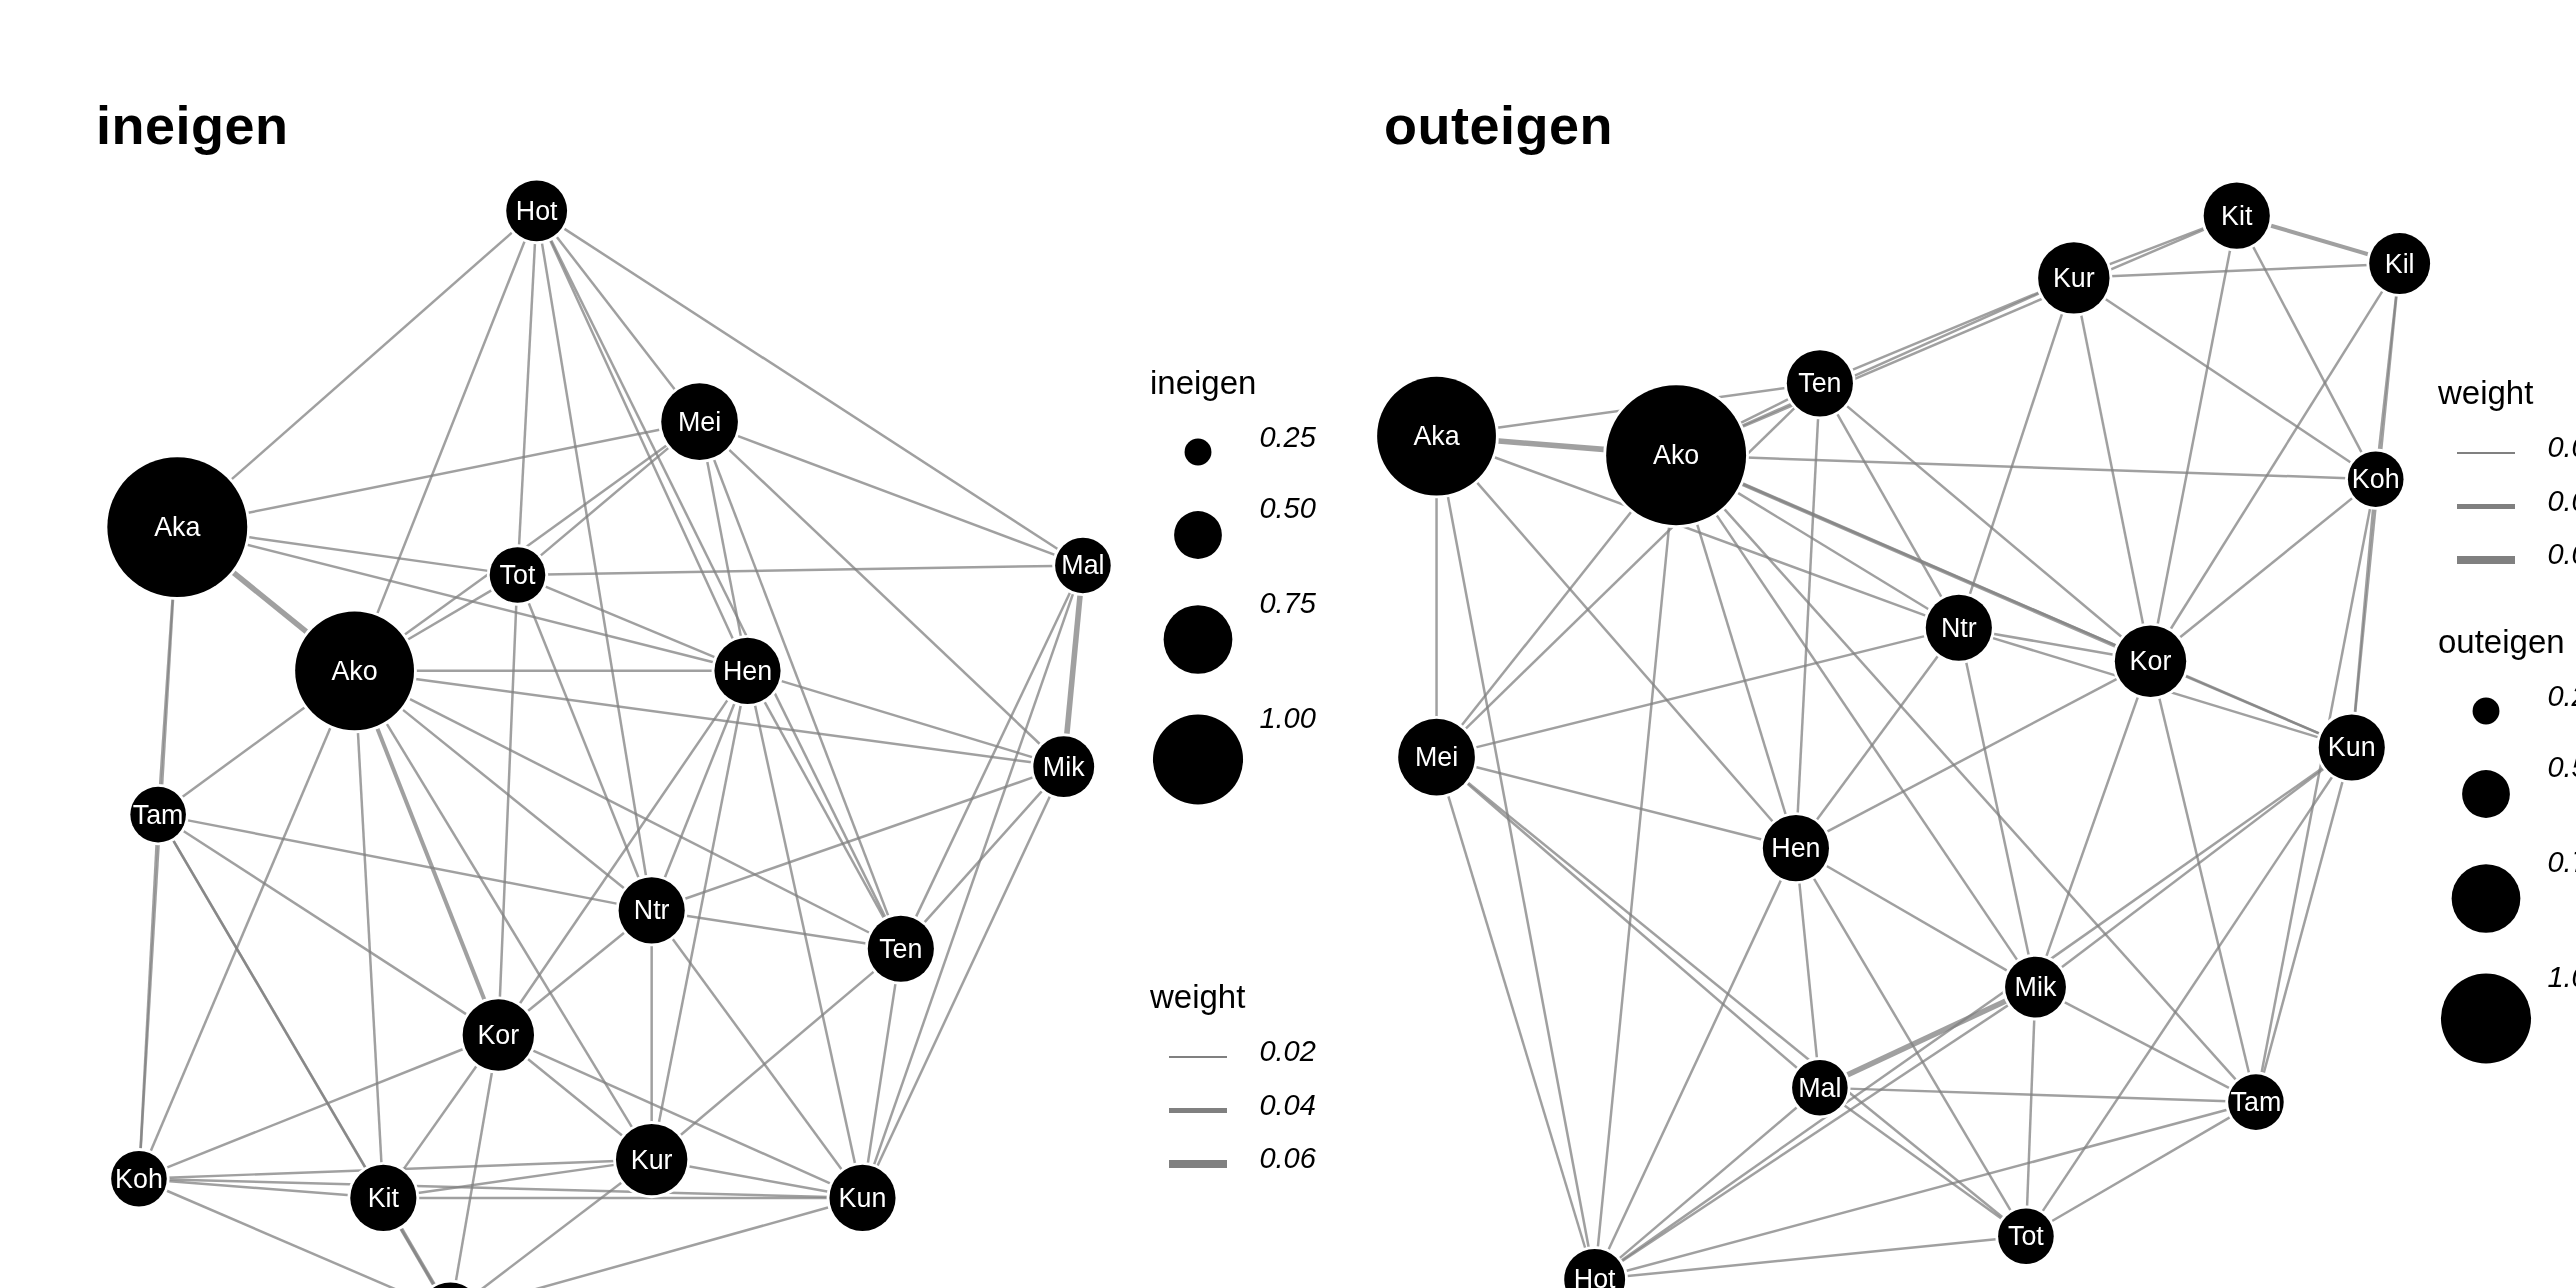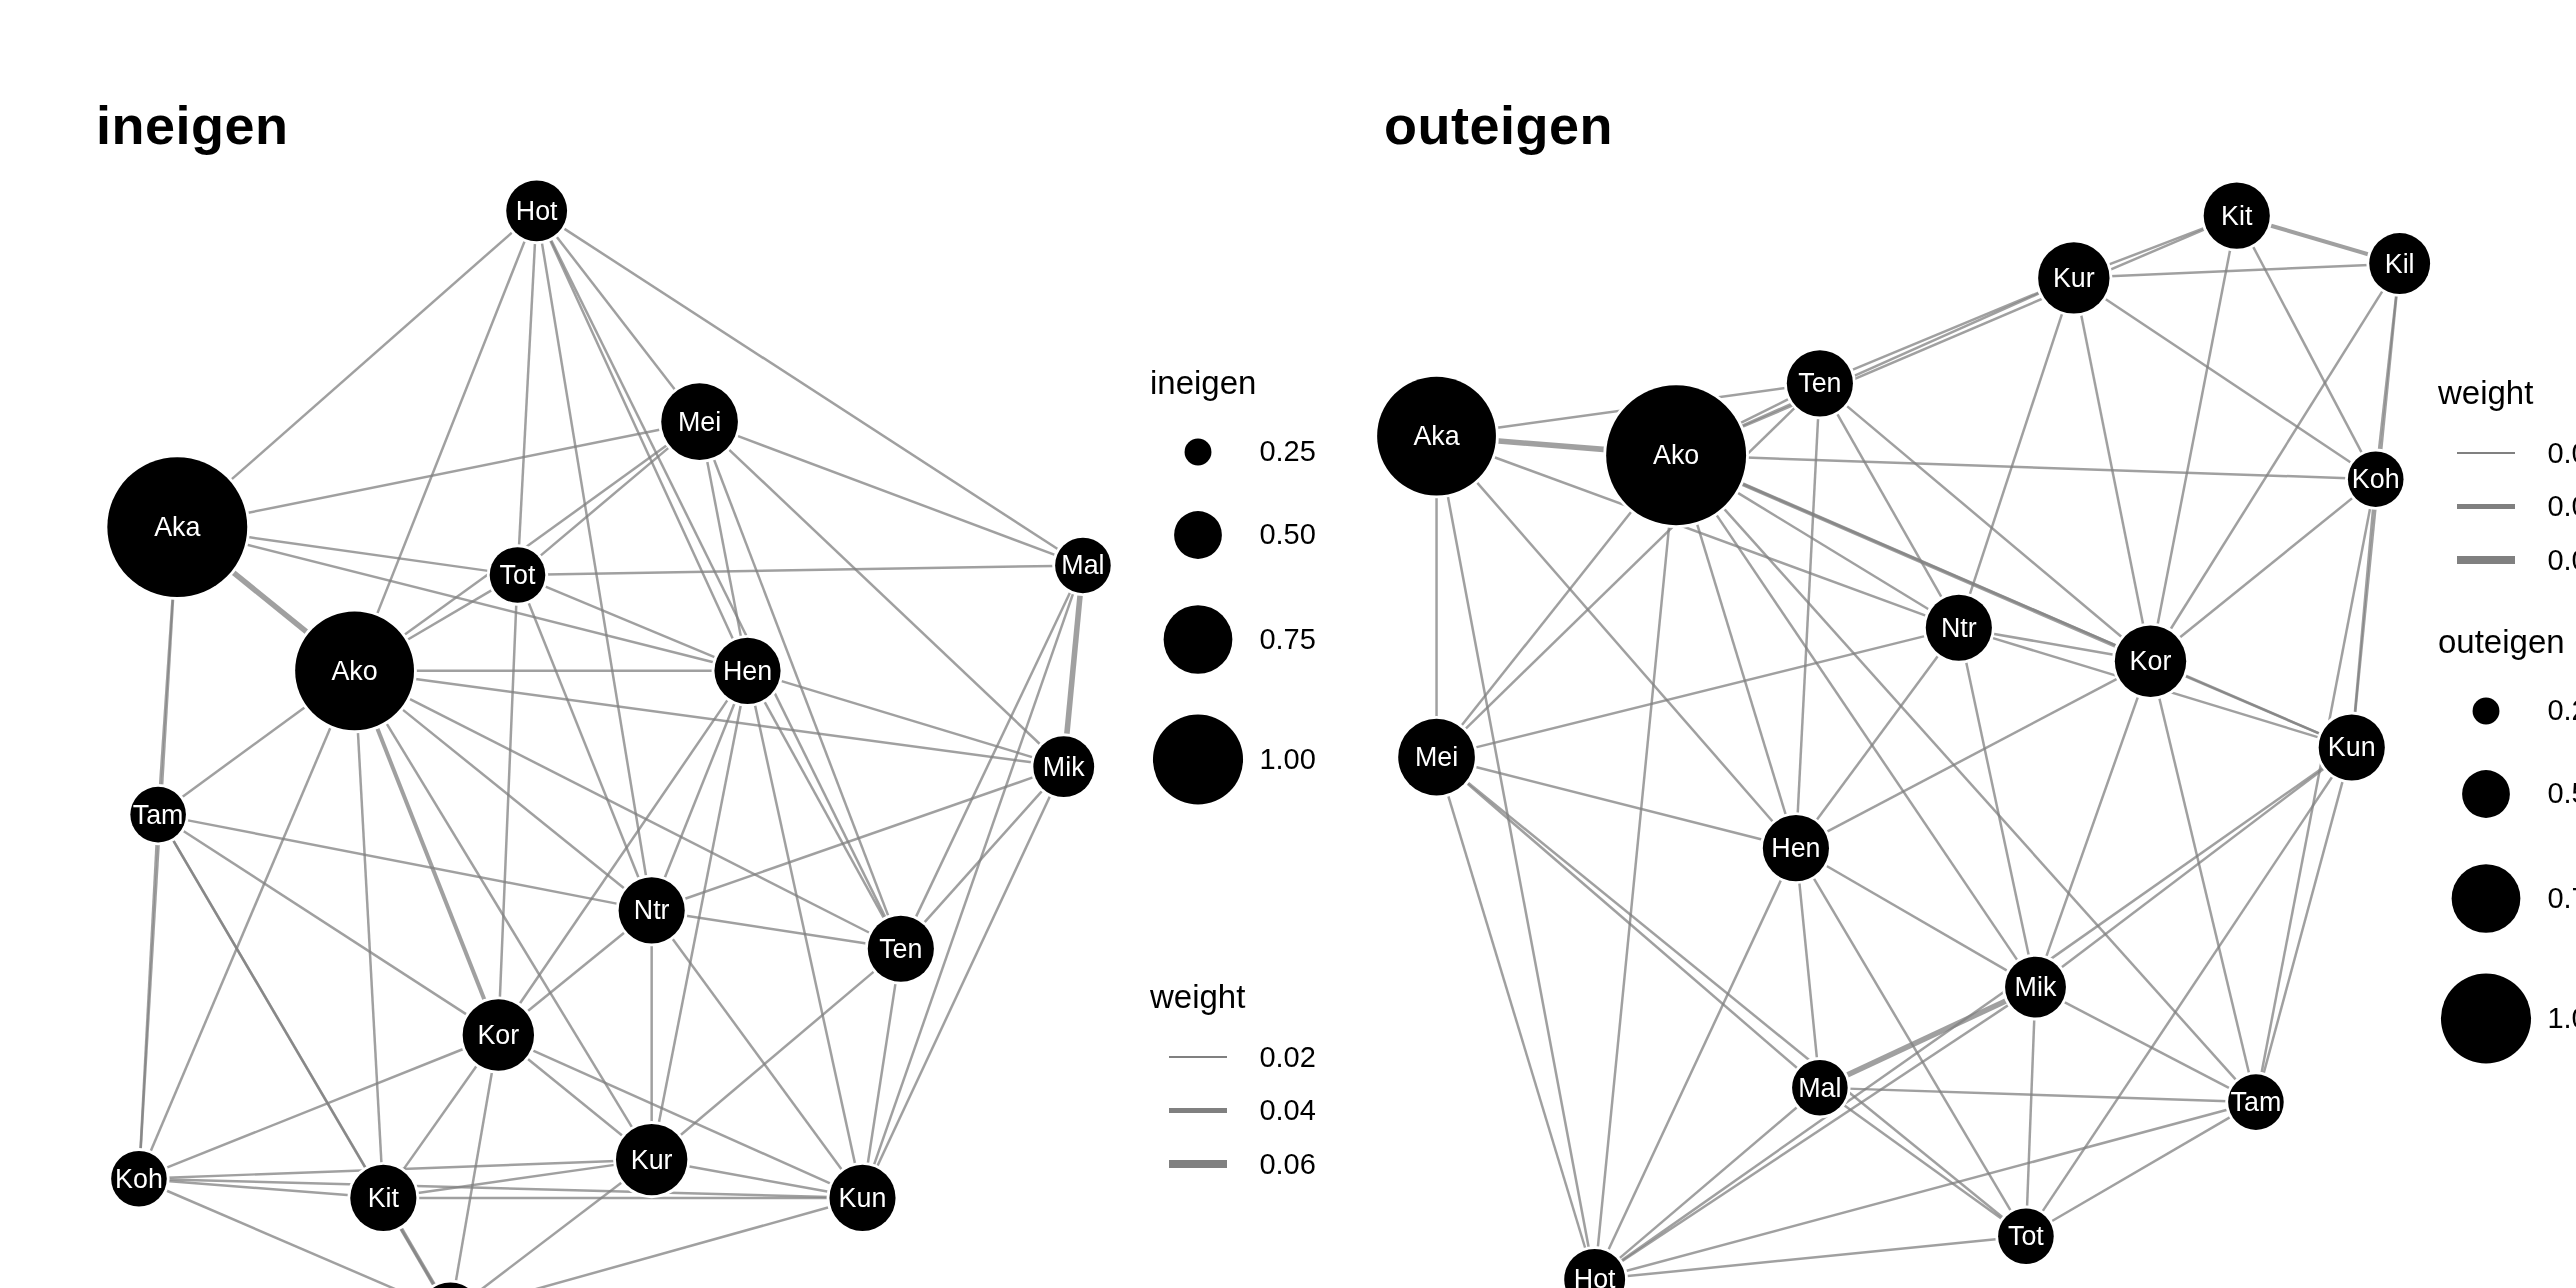--- a/index.html
+++ b/index.html
@@ -45,23 +45,23 @@
     position: absolute;
     font-size: 29px;
     color: #000;
   }
   .legend .legend-title {
     font-size: 33px;
     margin-bottom: 19px;
   }
   .legend .row {
     display: flex;
-    align-items: center;
     margin-bottom: 9.6px;
     height: 61px;
+    font-style: italic;
   }
   .legend .swatch-area {
     width: 96px;
     display: flex;
     align-items: center;
     justify-content: center;
   }
   .legend .label {
     margin-left: 13.4px;
   }

